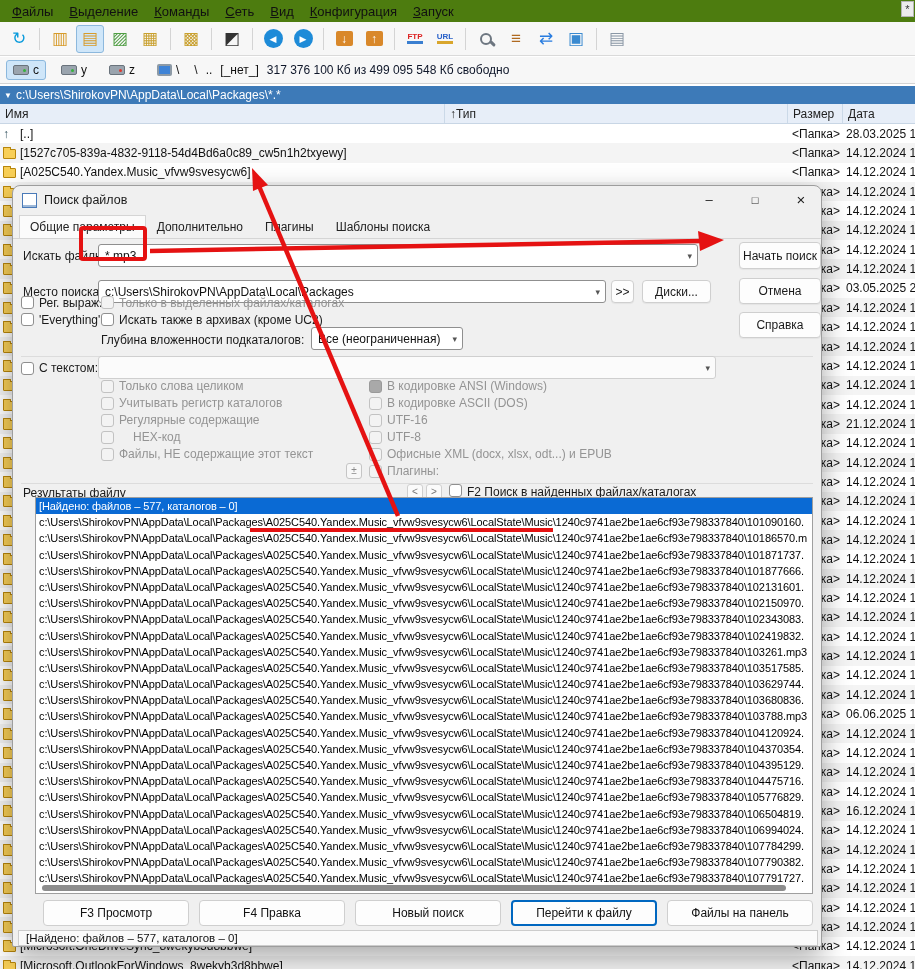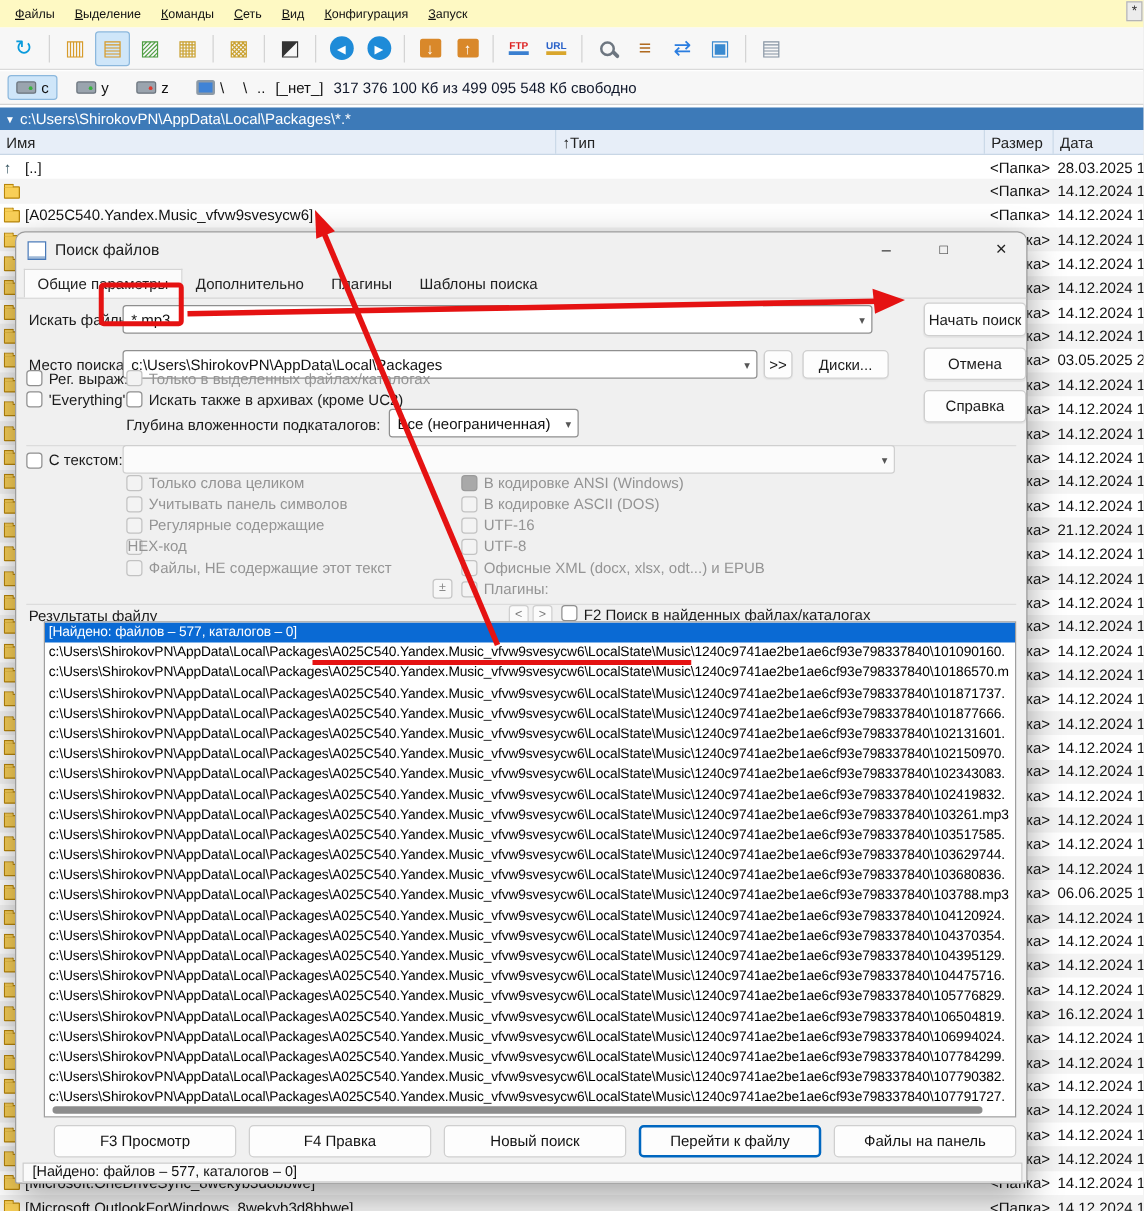--- a/index.html
+++ b/index.html
@@ -1,22 +1,22 @@
 <!DOCTYPE html>
 <html><head>
 <meta charset="utf-8">
 <style>
   *{margin:0;padding:0;box-sizing:border-box}
   html,body{background:#cfcfcf}
   .screen{position:relative;width:915px;height:969px;overflow:hidden;background:#fff;
           font-family:"Liberation Sans",sans-serif;font-size:12px;color:#111}
 
   
-  .menubar{position:absolute;left:0;top:0;width:100%;height:22px;background:#fef9c3;
-           display:flex;align-items:center;padding-left:4px;font-size:10px}
+  .menubar{position:absolute;left:0;top:0;width:100%;height:22px;background:#4d7c0f;
+           display:flex;align-items:center;padding-left:4px;font-size:13px}
   .mi{padding:3px 8px;cursor:default}
   .mi::first-letter{text-decoration:underline}
 
   
   .toolbar{position:absolute;left:0;top:22px;width:100%;height:34px;background:#f7f7f7;
            border-bottom:1px solid #dadada;display:flex;align-items:center;padding-left:5px;gap:2px}
   .tbtn{width:28px;height:28px;display:flex;align-items:center;justify-content:center;border-radius:3px;border:1px solid transparent}
   .tbtn.tactive{background:#cfe6f9;border-color:#8cb8dd}
   .tglyph{font-size:17px;line-height:1}
   .tsep{width:1px;height:22px;background:#d4d4d4;margin:0 4px}
@@ -226,20 +226,21 @@
           <span class="upico">↑</span>
         </div>
         <div class="fcell" style="left: 20px; width: 424px;">[..]</div>
         <div class="fcell" style="left: 788px; width: 52px; justify-content: flex-end;">&lt;Папка&gt;</div>
         <div class="fcell" style="left: 846px; width: 69px;">28.03.2025 16</div>
       </div>
       <div class="frow alt" style="top: 19.35px;">
         <div class="fcell" style="left: 3px; width: 16px;">
           <span class="fico"></span>
         </div>
+        <div class="fcell" style="left: 20px; width: 424px;">[1527c705-839a-4832-9118-54d4Bd6a0c89_cw5n1h2txyewy]</div>
         <div class="fcell" style="left: 788px; width: 52px; justify-content: flex-end;">&lt;Папка&gt;</div>
         <div class="fcell" style="left: 846px; width: 69px;">14.12.2024 11:</div>
       </div>
       <div class="frow" style="top: 38.7px;">
         <div class="fcell" style="left: 3px; width: 16px;">
           <span class="fico"></span>
         </div>
         <div class="fcell" style="left: 20px; width: 424px;">[A025C540.Yandex.Music_vfvw9svesycw6]</div>
         <div class="fcell" style="left: 788px; width: 52px; justify-content: flex-end;">&lt;Папка&gt;</div>
         <div class="fcell" style="left: 846px; width: 69px;">14.12.2024 11:</div>
@@ -629,25 +630,25 @@
 
     <span class="cb" style="left:8px;top:176px"></span>
     <div class="dl" style="left:26px;top:175px">С текстом:</div>
     <div class="inp dis" style="left:85px;top:170px;width:618px;height:23px">
         <span class="arr">▾</span>
       </div>
 
     <span class="cb dis" style="left:88px;top:194px"></span>
     <div class="dl gray" style="left:106px;top:193px">Только слова целиком</div>
     <span class="cb dis" style="left:88px;top:211px"></span>
-    <div class="dl gray" style="left:106px;top:210px">Учитывать панель символов</div>
+    <div class="dl gray" style="left:106px;top:210px">Учитывать регистр каталогов</div>
     <span class="cb dis" style="left:88px;top:228px"></span>
     <div class="dl gray" style="left:106px;top:227px">Регулярные содержащие</div>
     <span class="cb dis" style="left:88px;top:245px"></span>
-    <div class="dl gray" style="left:89px;top:244px">HEX-код</div>
+    <div class="dl gray" style="left:120px;top:244px">HEX-код</div>
     <span class="cb dis" style="left:88px;top:262px"></span>
     <div class="dl gray" style="left:106px;top:261px">Файлы, НЕ содержащие этот текст</div>
 
     <span class="cb fill" style="left:356px;top:194px"></span>
     <div class="dl gray" style="left:374px;top:193px">В кодировке ANSI (Windows)</div>
     <span class="cb dis" style="left:356px;top:211px"></span>
     <div class="dl gray" style="left:374px;top:210px">В кодировке ASCII (DOS)</div>
     <span class="cb dis" style="left:356px;top:228px"></span>
     <div class="dl gray" style="left:374px;top:227px">UTF-16</div>
     <span class="cb dis" style="left:356px;top:245px"></span>

